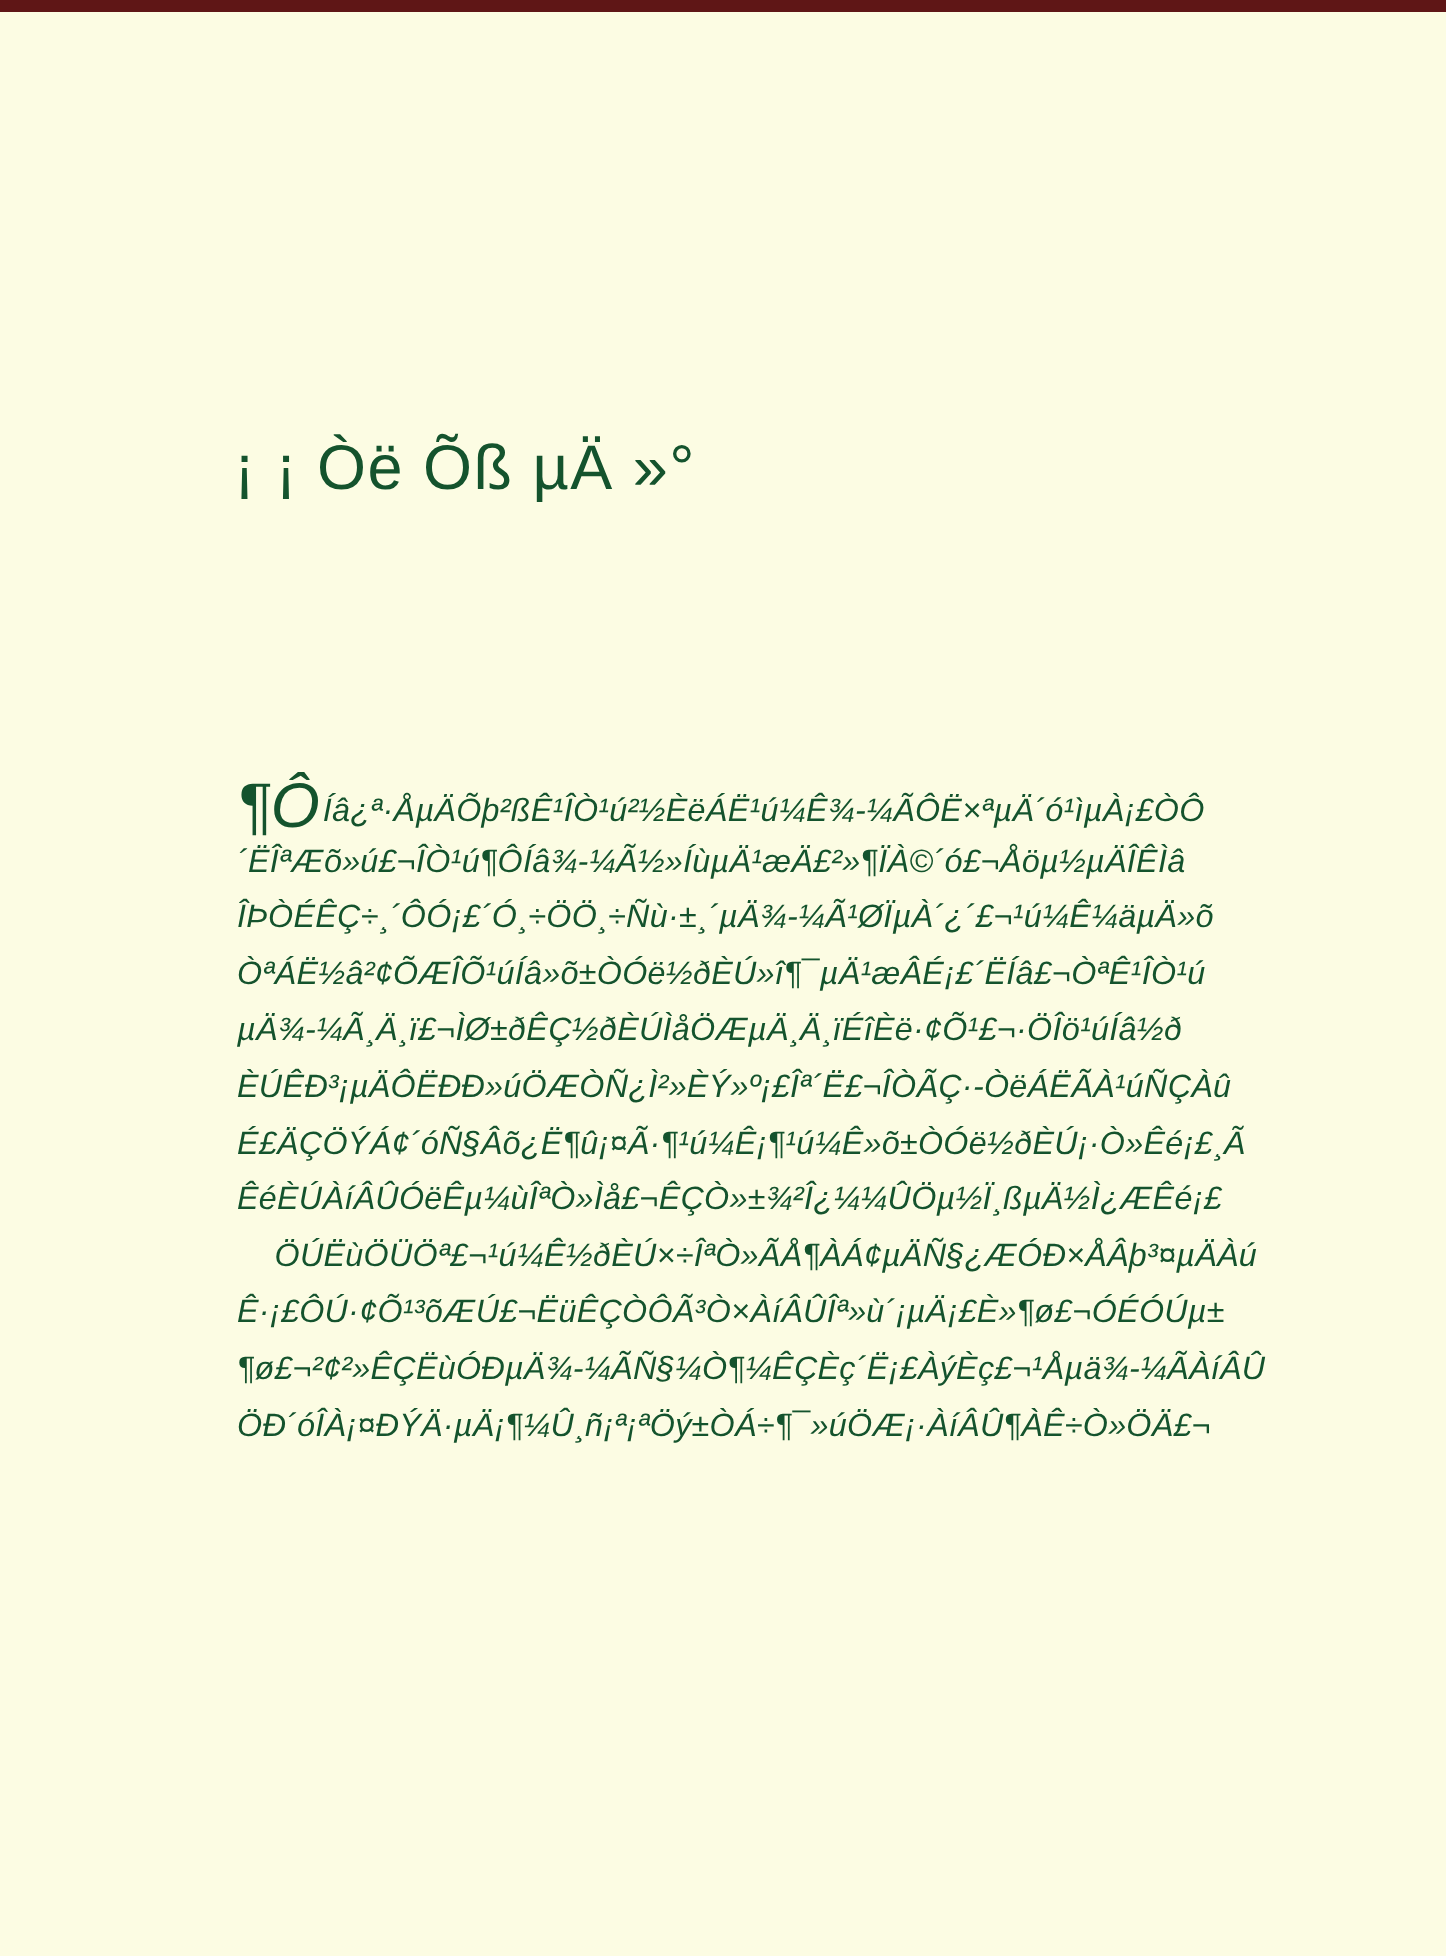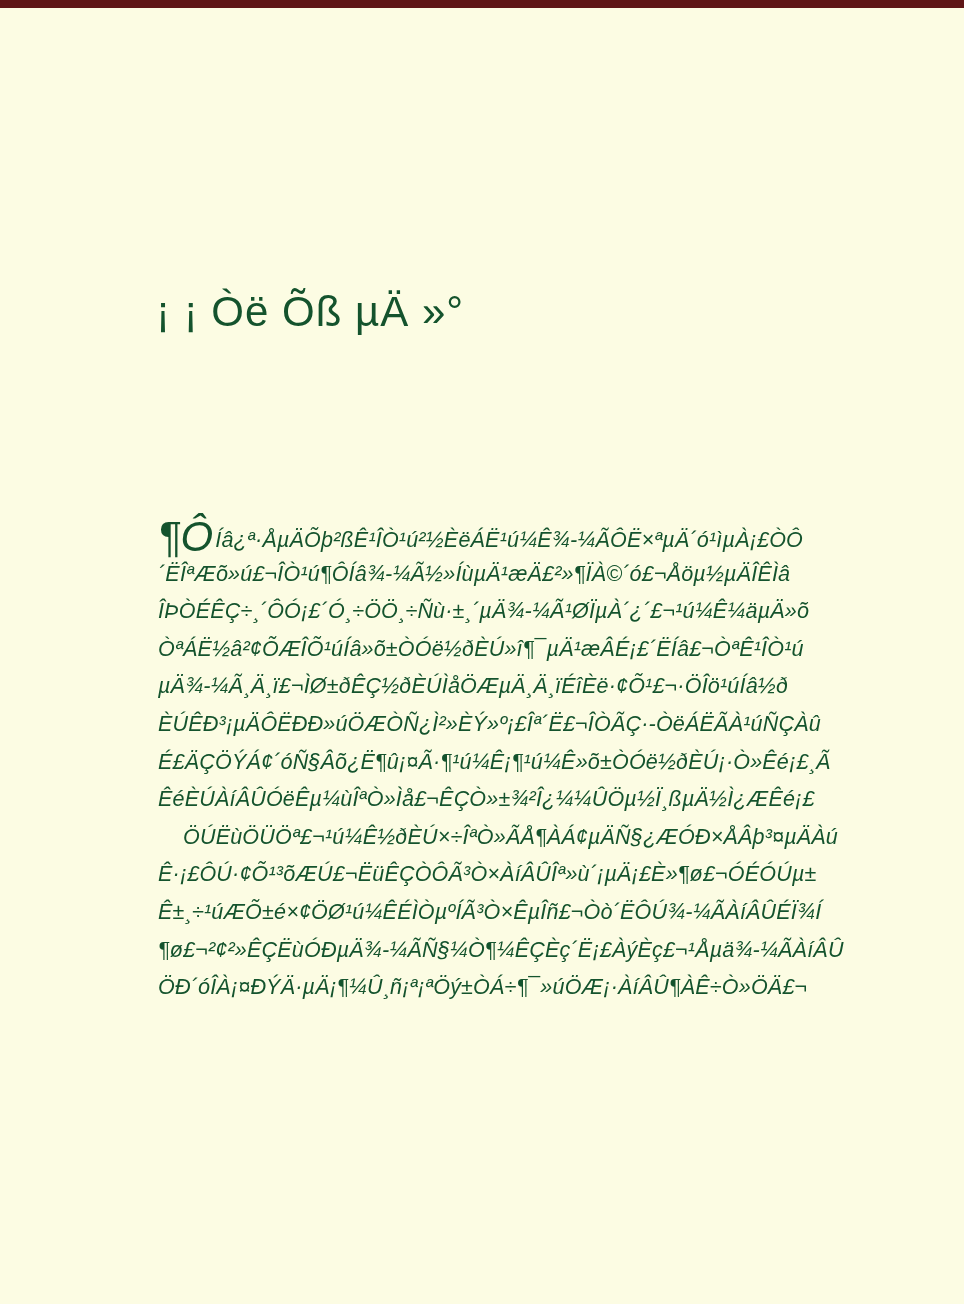--- a/index.html
+++ b/index.html
@@ -75,20 +75,19 @@
           <div class="line">ÈÚÊÐ³¡µÄÔËÐÐ»úÖÆÒÑ¿Ì²»ÈÝ»º¡£Îª´Ë£¬ÎÒÃÇ·-ÒëÁËÃÀ¹úÑÇÀû</div>
           <div class="line">É£ÄÇÖÝÁ¢´óÑ§Âõ¿Ë¶û¡¤Ã·¶¹ú¼Ê¡¶¹ú¼Ê»õ±ÒÓë½ðÈÚ¡·Ò»Êé¡£¸Ã</div>
           <div class="line">ÊéÈÚÀíÂÛÓëÊµ¼ùÎªÒ»Ìå£¬ÊÇÒ»±¾²Î¿¼¼ÛÖµ½Ï¸ßµÄ½Ì¿ÆÊé¡£</div>
         </div>
     </div>
 
     <div class="para para-indent">
       <div>
           <div class="line">ÖÚËùÖÜÖª£¬¹ú¼Ê½ðÈÚ×÷ÎªÒ»ÃÅ¶ÀÁ¢µÄÑ§¿ÆÓÐ×ÅÂþ³¤µÄÀú</div>
           <div class="line">Ê·¡£ÔÚ·¢Õ¹³õÆÚ£¬ËüÊÇÒÔÃ³Ò×ÀíÂÛÎª»ù´¡µÄ¡£È»¶ø£¬ÓÉÓÚµ±</div>
-          <div class="line">Ê±¸÷¹úÆÕ±é×¢ÖØ¹ú¼ÊÉÌÒµºÍÃ³Ò×ÊµÎñ£¬Òò´ËÔÚ¾-¼ÃÀíÂÛÉÏ¾Í</div>
           <div class="line">¶ø£¬²¢²»ÊÇËùÓÐµÄ¾-¼ÃÑ§¼Ò¶¼ÊÇÈç´Ë¡£ÀýÈç£¬¹Åµä¾-¼ÃÀíÂÛ</div>
           <div class="line">ÖÐ´óÎÀ¡¤ÐÝÄ·µÄ¡¶¼Û¸ñ¡ª¡ªÖý±ÒÁ÷¶¯»úÖÆ¡·ÀíÂÛ¶ÀÊ÷Ò»ÖÄ£¬</div>
         </div>
     </div>
 
   </div>
 </div>
 
 </body></html>

